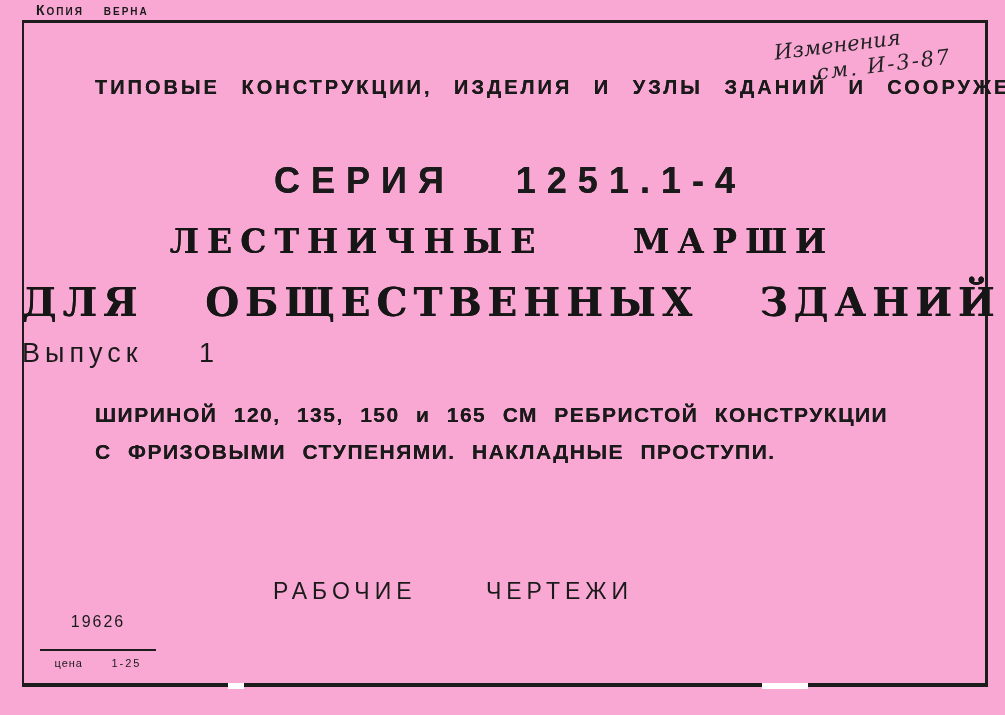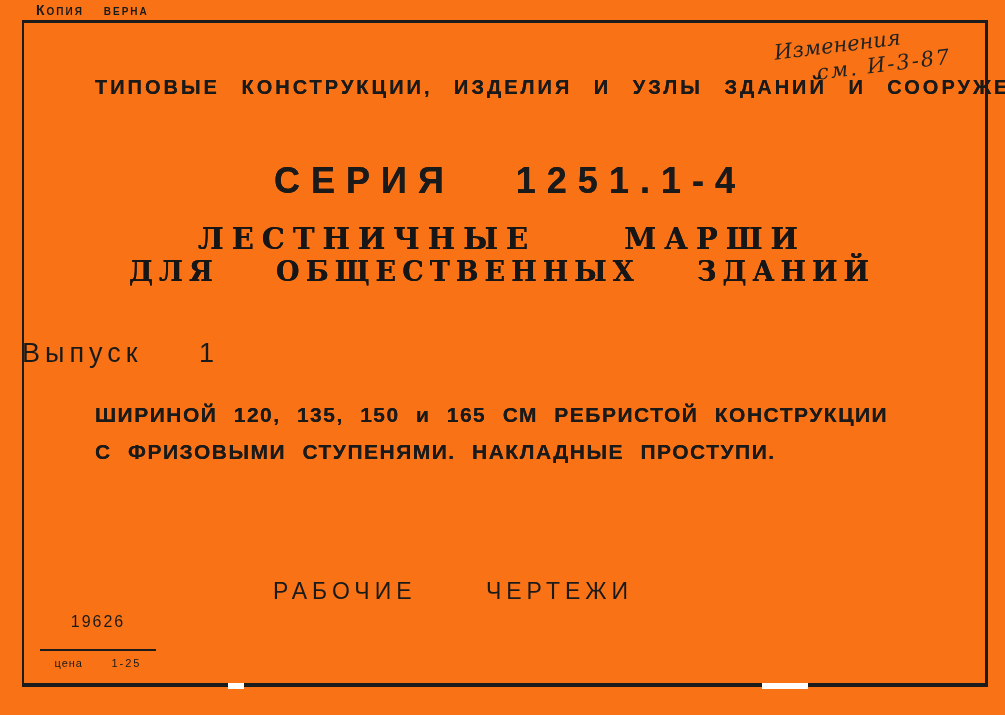--- a/index.html
+++ b/index.html
@@ -5,21 +5,21 @@
 <style>
   html, body {
     margin: 0;
     padding: 0;
     background: #ffffff;
   }
   .page {
     position: relative;
     width: 1005px;
     height: 715px;
-    background: #f97316;
+    background: #f9a8d4;
     color: #1a1a1a;
     font-family: "Liberation Sans", sans-serif;
     overflow: hidden;
   }
   
   .frame {
     position: absolute;
     left: 22px;
     top: 20px;
     width: 966px;
@@ -104,32 +104,33 @@
     top: 222px;
     width: 960px;
     text-align: center;
     font-family: "DejaVu Serif", serif;
     font-weight: bold;
     color: #161616;
     text-shadow: 0 0 0.6px #1a1a1a;
   }
   .main-title .t1 {
     display: block;
-    font-size: 29px;
+    font-size: 33px;
     letter-spacing: 8px;
     word-spacing: 70px;
     white-space: nowrap;
   }
   .main-title .t2 {
     display: block;
-    margin-top: 0;
-    font-size: 27px;
+    margin-top: 18px;
+    font-size: 39px;
     letter-spacing: 6px;
     word-spacing: 42px;
     white-space: nowrap;
+    text-align: right;
   }
 
   .issue-line {
     position: absolute;
     left: 22px;
     top: 338px;
     width: 930px;
     text-align: left;
     font-size: 27px;
     letter-spacing: 5px;

